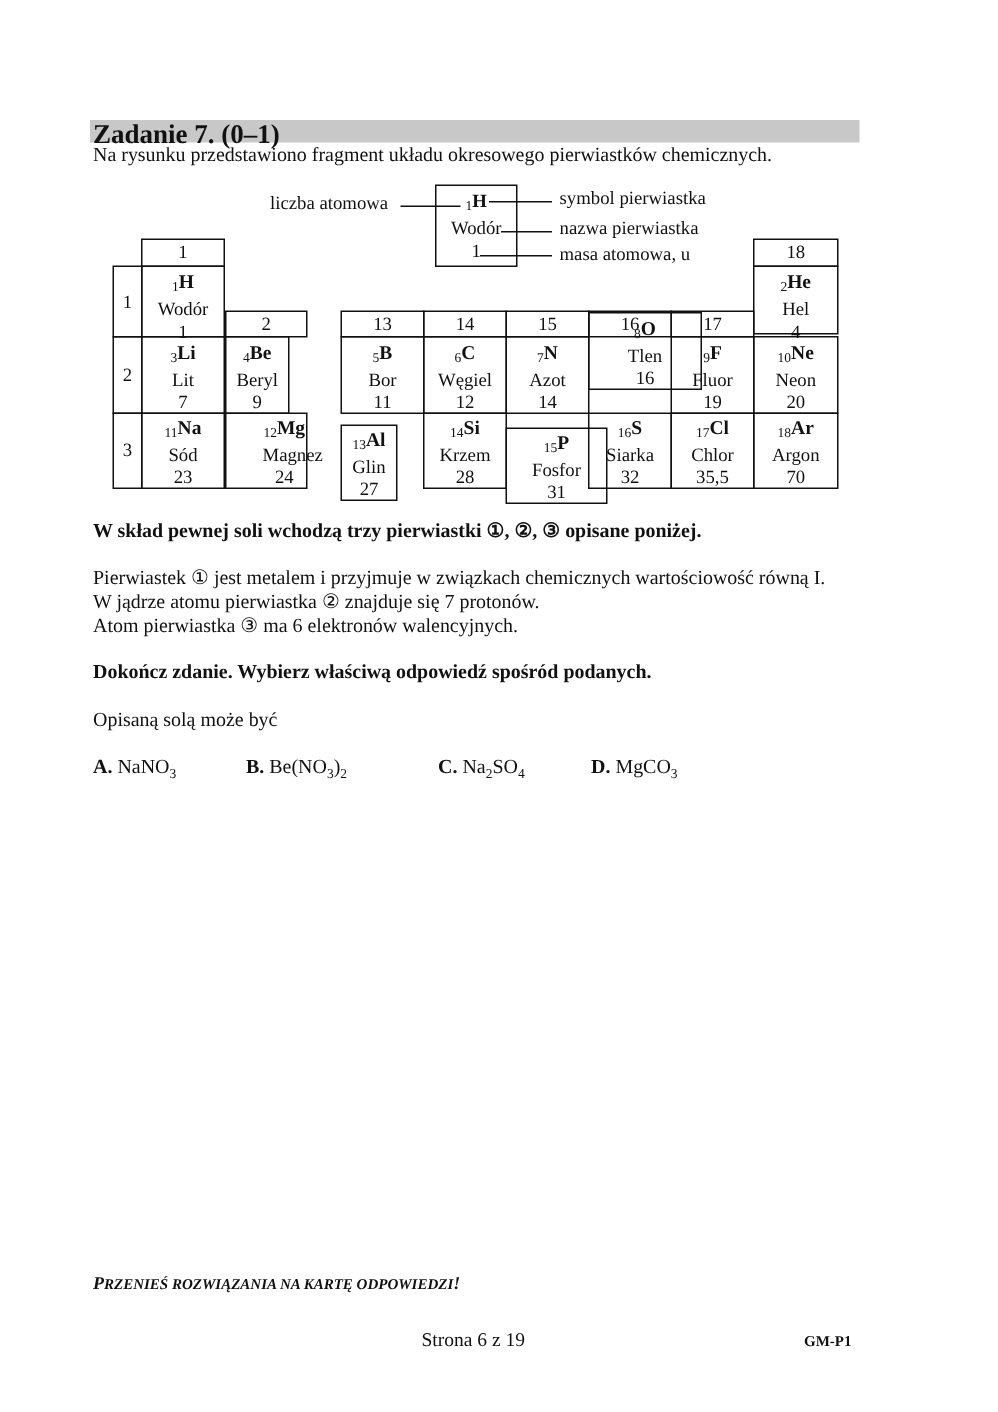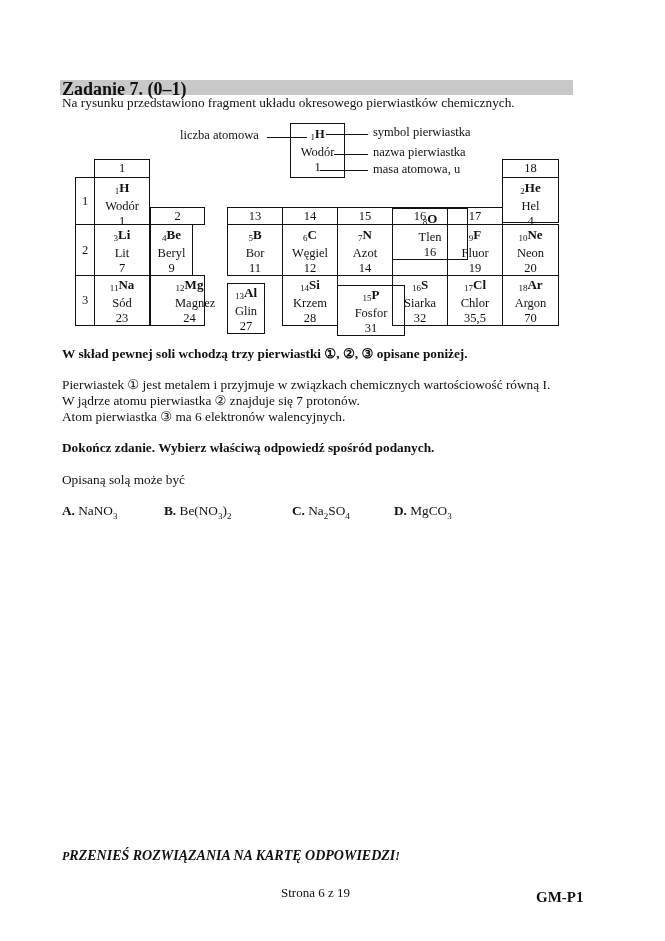--- a/index.html
+++ b/index.html
@@ -17,23 +17,23 @@
   .cell{position:absolute;box-sizing:border-box;border:1.3px solid #111;text-align:center;
         font-size:12.5px;line-height:15px;}
   .cell .sym{font-weight:bold;font-size:13px;}
   .cell sub{font-size:9px;vertical-align:-2px;font-weight:normal;}
   .grp{font-size:12.5px;line-height:15px;}
   .rowlbl{display:flex;align-items:center;justify-content:center;}
   .p{font-size:13.3px;}
   .ans{font-size:13.3px;}
   .ans b{font-weight:bold;}
   .footer-note{left:62px;top:848px;font-size:12px;font-weight:bold;font-style:italic;}
-  .footer-note .sc{font-size:14px;}
+  .footer-note .sc{font-size:10px;}
   .page{left:281px;top:885px;font-size:13px;}
-  .code{left:536px;top:889px;font-size:15px;font-weight:bold;}
+  .code{left:536px;top:889px;font-size:10px;font-weight:bold;}
 </style>
 </head>
 <body>
 
 <div class="abs hdr-bar"></div>
 <div class="abs hdr-title">Zadanie 7. (0–1)</div>
 <div class="abs intro">Na rysunku przedstawiono fragment układu okresowego pierwiastków chemicznych.</div>
 
 <div>
   <div class="abs leg-text" style="left:180px;top:128px;">liczba atomowa</div>

